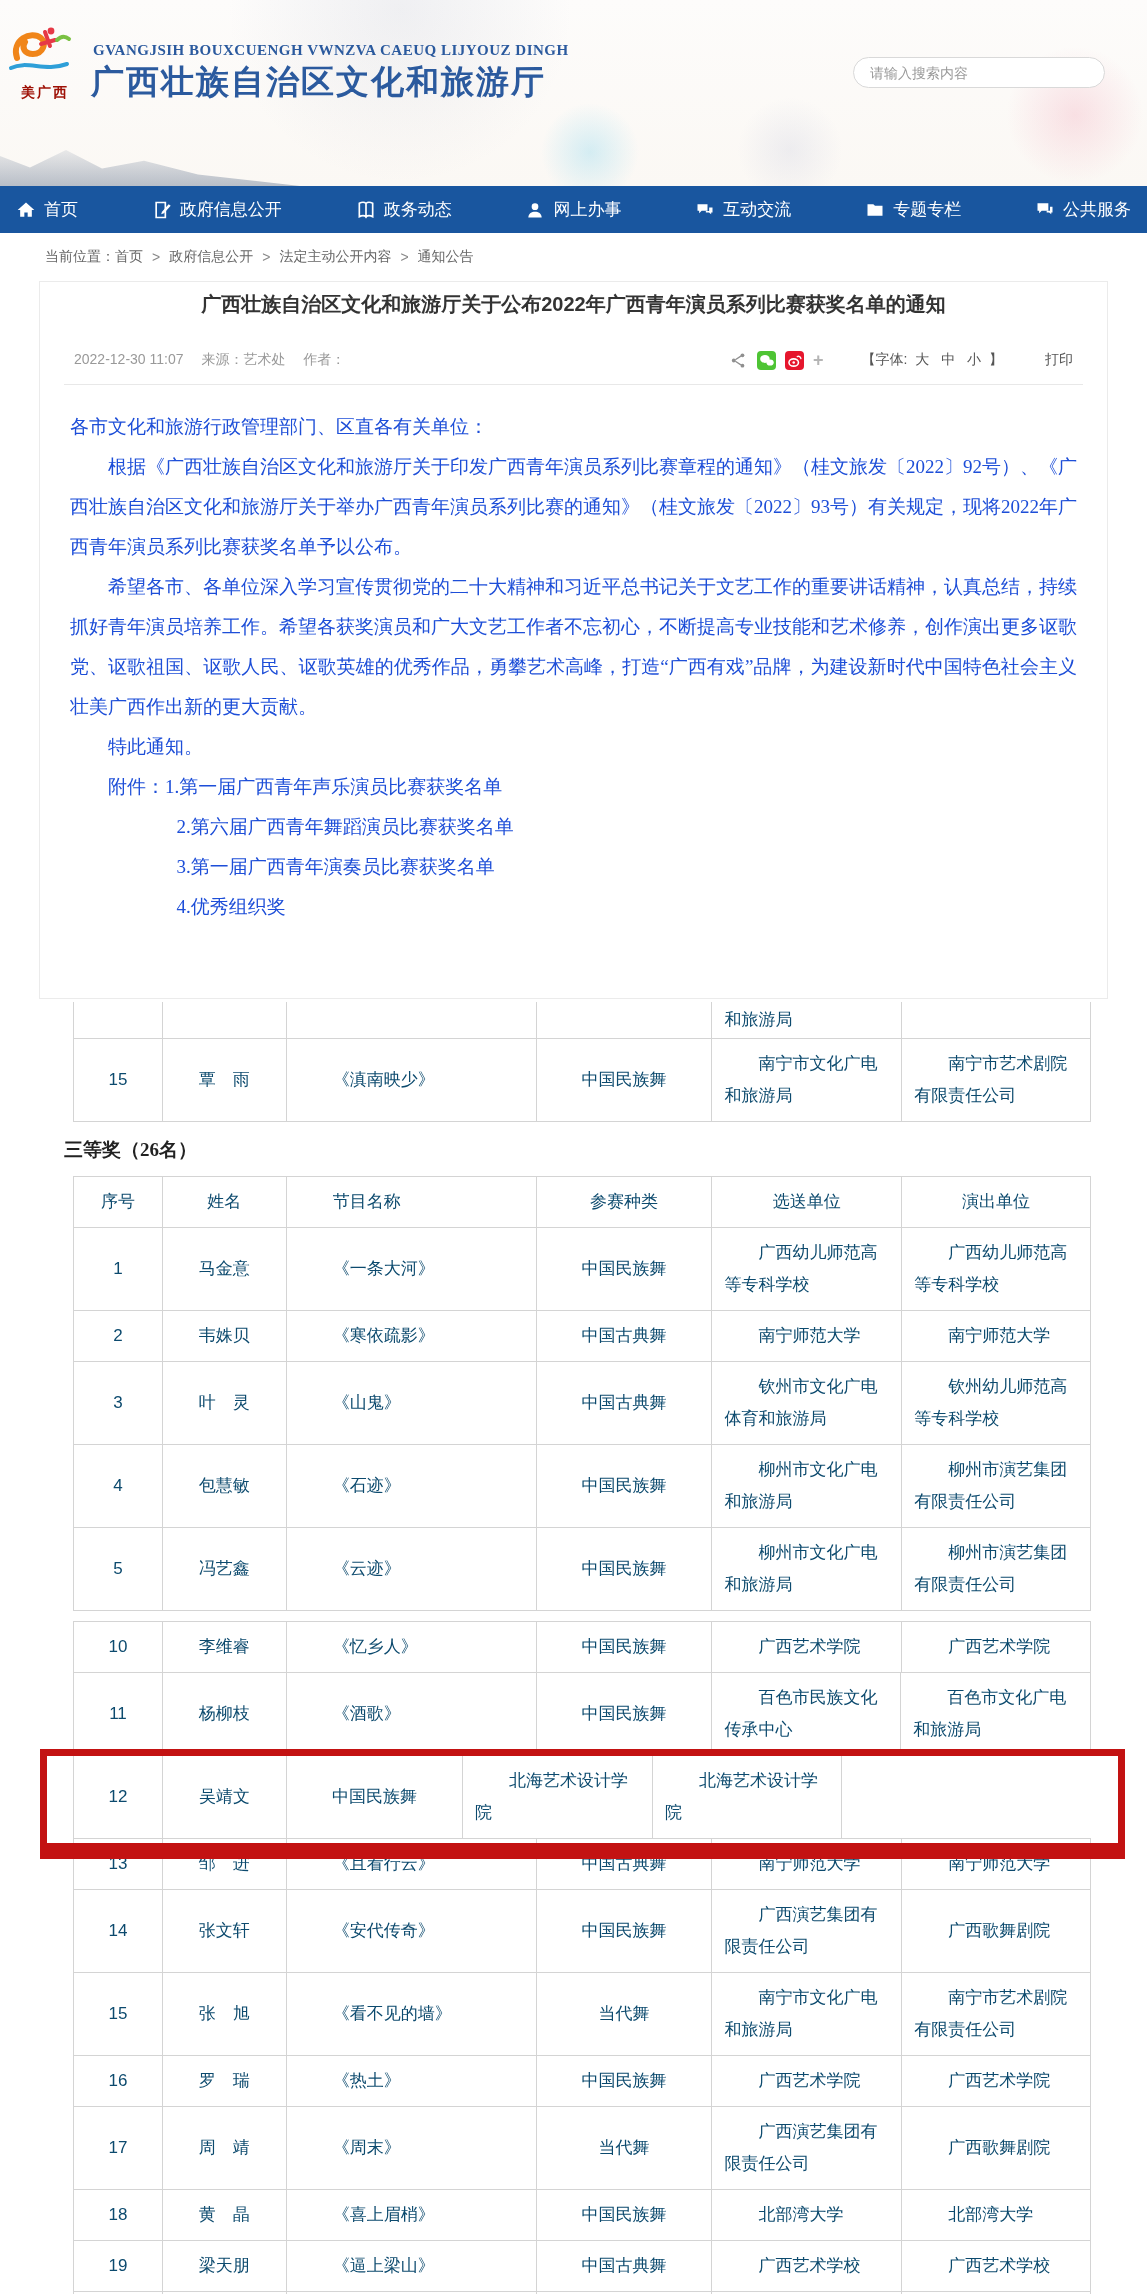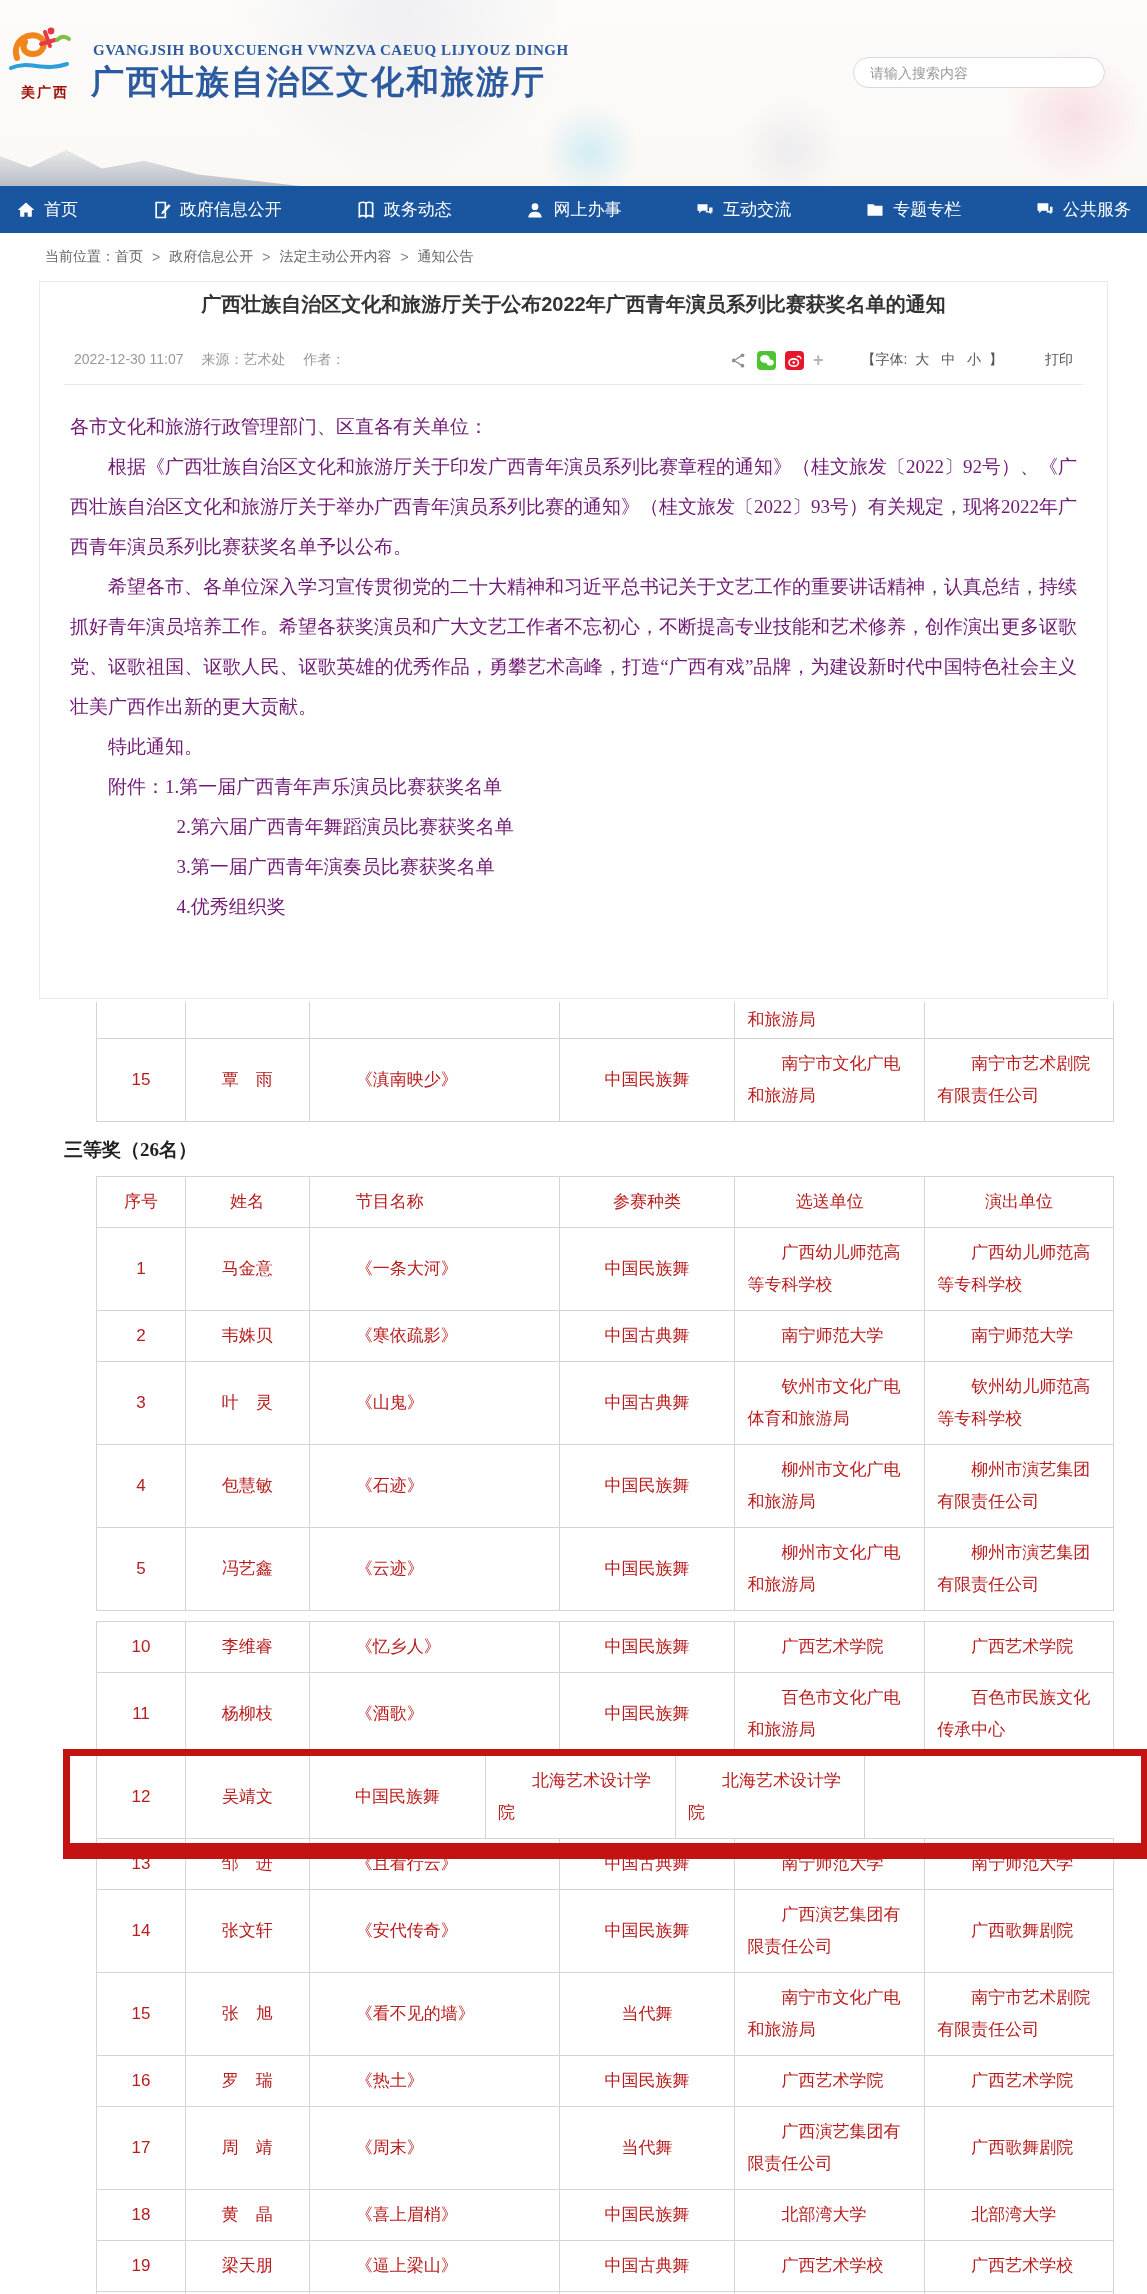--- a/index.html
+++ b/index.html
@@ -49,28 +49,28 @@
   .share-ico { width:19px; height:19px; margin-left:9px; display:inline-flex; border-radius:4px; overflow:hidden; cursor:pointer; }
   .share-ico svg { width:100%; height:100%; display:block; }
   .wechat-bg { background:#4ec434; }
   .weibo-bg { background:#e6162d; }
   .share-plus { margin-left:9px; color:#b5b5b5; font-size:18px; font-weight:bold; cursor:pointer; }
   .font-tools { margin-left:38px; color:#555; }
   .font-size-btn { margin:0 4px; cursor:pointer; }
   .print-btn { margin-left:42px; cursor:pointer; color:#555; }
   .art-divider { margin-top:13px; border:none; border-top:1px solid #e8e8e8; }
   .art-body { margin-top:22px; padding:0 6px; font-family:"Liberation Serif","DejaVu Serif",serif;
-    font-size:19px; color:#701a75; line-height:40px; text-align:justify; }
+    font-size:19px; color:#1d4ed8; line-height:40px; text-align:justify; }
   .art-body p.ind { text-indent:2em; }
   .att-more { padding-left:5.6em; }
 
   
   .tables { margin-top:3px; }
-  .tbl { width:1018px; margin-left:96px; border-left:1px solid #d4d4d4; border-top:1px solid #d4d4d4;
-    font-size:17px; color:#b91c1c; }
+  .tbl { width:1018px; margin-left:73px; border-left:1px solid #d4d4d4; border-top:1px solid #d4d4d4;
+    font-size:17px; color:#0c4a6e; }
   .tbl.no-top { border-top:none; }
   .trow { display:flex; border-bottom:1px solid #d4d4d4; background:#fff; position:relative; }
   .tcell { border-right:1px solid #d4d4d4; display:flex; align-items:center; justify-content:center;
     line-height:32px; padding:9px 0; text-align:center; }
   .c1{width:89px;text-align:right;} .c2{width:124px;} .c3{width:250px;} .c4{width:176px;} .c5{width:190px;} .c6{width:189px;}
   .tcell.c3 { justify-content:flex-start; text-align:left; padding-left:46px; }
   .tcell.c5, .tcell.c6 { padding:9px 0; }
   .wcell { width:100%; text-align:left; text-indent:2em; padding:0 12px; }
   .wcell.carry { text-indent:0; }
   .trow.partial { height:37px; overflow:hidden; }
@@ -338,25 +338,25 @@
           </div>
           <div class="tcell c6">
             <div class="wcell">广西艺术学院</div>
           </div>
         </div>
         <div class="trow">
           <div class="tcell c1">11</div>
           <div class="tcell c2">杨柳枝</div>
           <div class="tcell c3">《酒歌》</div>
           <div class="tcell c4">中国民族舞</div>
+          <div class="tcell c6">
+            <div class="wcell">百色市民族文化传承中心</div>
+          </div>
           <div class="tcell c5">
             <div class="wcell">百色市文化广电和旅游局</div>
-          </div>
-          <div class="tcell c6">
-            <div class="wcell">百色市民族文化传承中心</div>
           </div>
         </div>
         <div class="trow hl">
           <div class="tcell c1">12</div>
           <div class="tcell c2">吴靖文</div>
           <div class="tcell c4">中国民族舞</div>
           <div class="tcell c5">
             <div class="wcell">北海艺术设计学院</div>
           </div>
           <div class="tcell c6">

